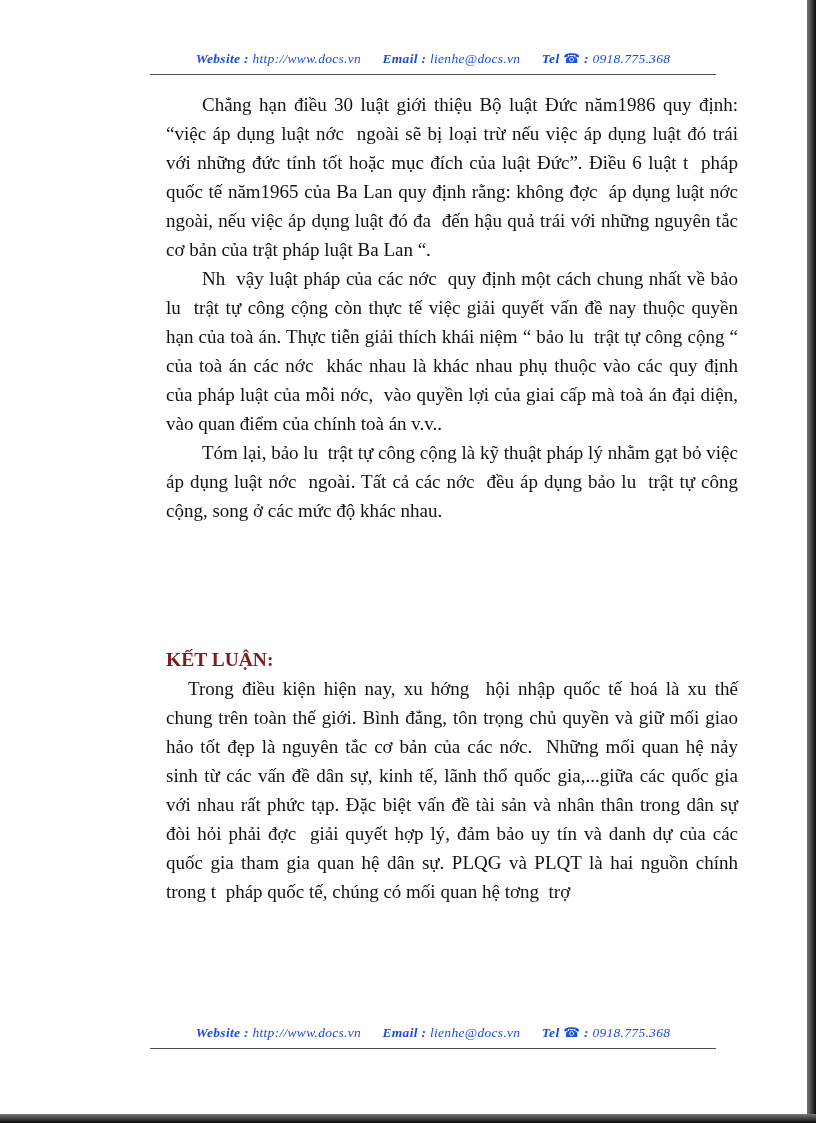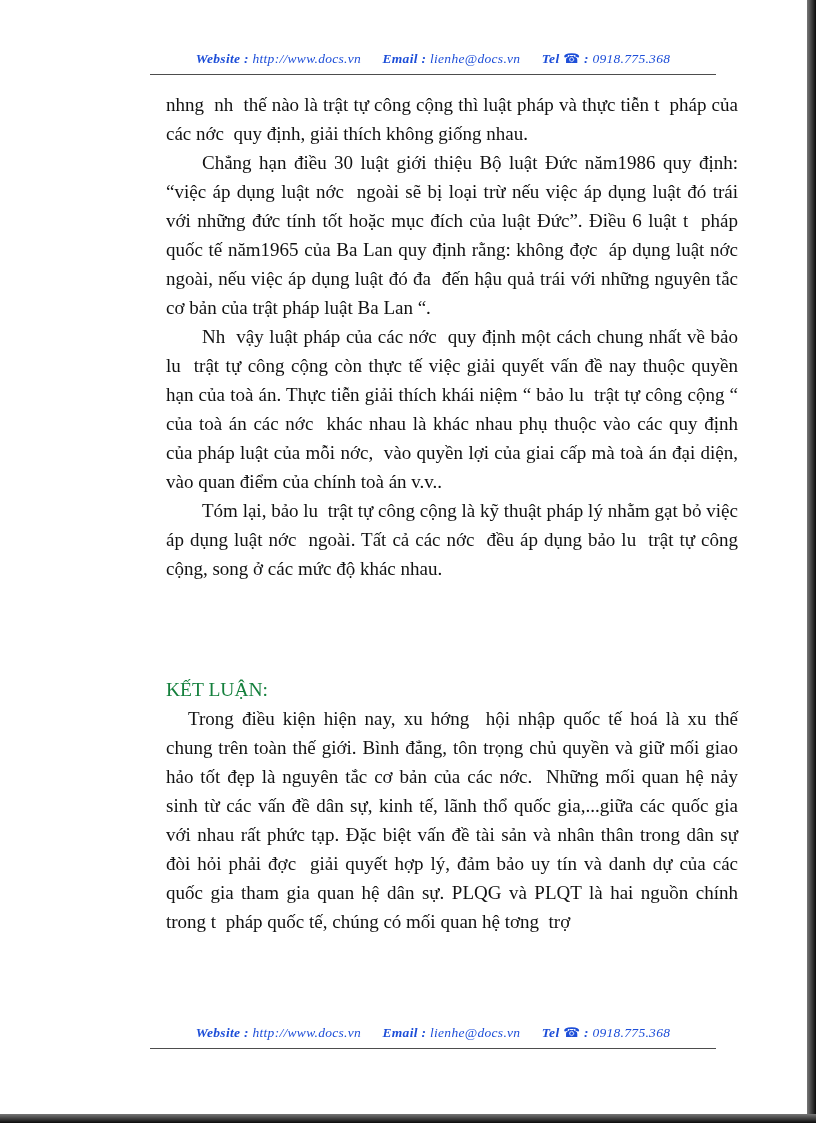--- a/index.html
+++ b/index.html
@@ -46,24 +46,24 @@
   }
   .para {
     margin: 0;
     text-indent: 36px;
     white-space: pre-wrap;
   }
   .para.first { text-indent: 0; }
   .para.concl { text-indent: 22px; }
   .heading {
     font-size: 19.5px;
-    font-weight: normal;
+    font-weight: bold;
     line-height: 29px;
-    margin: 92px 0 0 0;
-    color: #15803d;
+    margin: 120px 0 0 0;
+    color: #7f1d1d;
   }
 
   
   .edge-r {
     position: absolute; top: 0; right: 0;
     width: 9px; height: 1123px;
     background: linear-gradient(to right, #777777, #0b0b0b);
   }
   .edge-b {
     position: absolute; left: 0; bottom: 0;
@@ -85,21 +85,20 @@
     <span class="lbl">:</span>
     <span class="val">lienhe@docs.vn</span>
     <span class="gap"></span>
     <span class="lbl">Tel</span>
     <span class="phone">☎</span>
     <span class="lbl">:</span>
     <span class="val">0918.775.368</span>
   </div>
 
   <div class="content">
-    <p class="para first">nhng  nh  thế nào là trật tự công cộng thì luật pháp và thực tiễn t  pháp của các nớc  quy định, giải thích không giống nhau.</p>
     <p class="para">Chẳng hạn điều 30 luật giới thiệu Bộ luật Đức năm1986 quy định: “việc áp dụng luật nớc  ngoài sẽ bị loại trừ nếu việc áp dụng luật đó trái với những đức tính tốt hoặc mục đích của luật Đức”. Điều 6 luật t  pháp quốc tế năm1965 của Ba Lan quy định rằng: không đợc  áp dụng luật nớc  ngoài, nếu việc áp dụng luật đó đa  đến hậu quả trái với những nguyên tắc cơ bản của trật pháp luật Ba Lan “.</p>
     <p class="para">Nh  vậy luật pháp của các nớc  quy định một cách chung nhất về bảo lu  trật tự công cộng còn thực tế việc giải quyết vấn đề nay thuộc quyền hạn của toà án. Thực tiễn giải thích khái niệm “ bảo lu  trật tự công cộng “ của toà án các nớc  khác nhau là khác nhau phụ thuộc vào các quy định của pháp luật của mỗi nớc,  vào quyền lợi của giai cấp mà toà án đại diện, vào quan điểm của chính toà án v.v..</p>
     <p class="para">Tóm lại, bảo lu  trật tự công cộng là kỹ thuật pháp lý nhằm gạt bỏ việc áp dụng luật nớc  ngoài. Tất cả các nớc  đều áp dụng bảo lu  trật tự công cộng, song ở các mức độ khác nhau.</p>
     <h2 class="heading">KẾT LUẬN:</h2>
     <p class="para concl">Trong điều kiện hiện nay, xu hớng  hội nhập quốc tế hoá là xu thế chung trên toàn thế giới. Bình đẳng, tôn trọng chủ quyền và giữ mối giao hảo tốt đẹp là nguyên tắc cơ bản của các nớc.  Những mối quan hệ nảy sinh từ các vấn đề dân sự, kinh tế, lãnh thổ quốc gia,...giữa các quốc gia với nhau rất phức tạp. Đặc biệt vấn đề tài sản và nhân thân trong dân sự đòi hỏi phải đợc  giải quyết hợp lý, đảm bảo uy tín và danh dự của các quốc gia tham gia quan hệ dân sự. PLQG và PLQT là hai nguồn chính trong t  pháp quốc tế, chúng có mối quan hệ tơng  trợ</p>
   </div>
 
   <div class="hf footer">
     <span class="lbl">Website</span>
     <span class="lbl">:</span>

